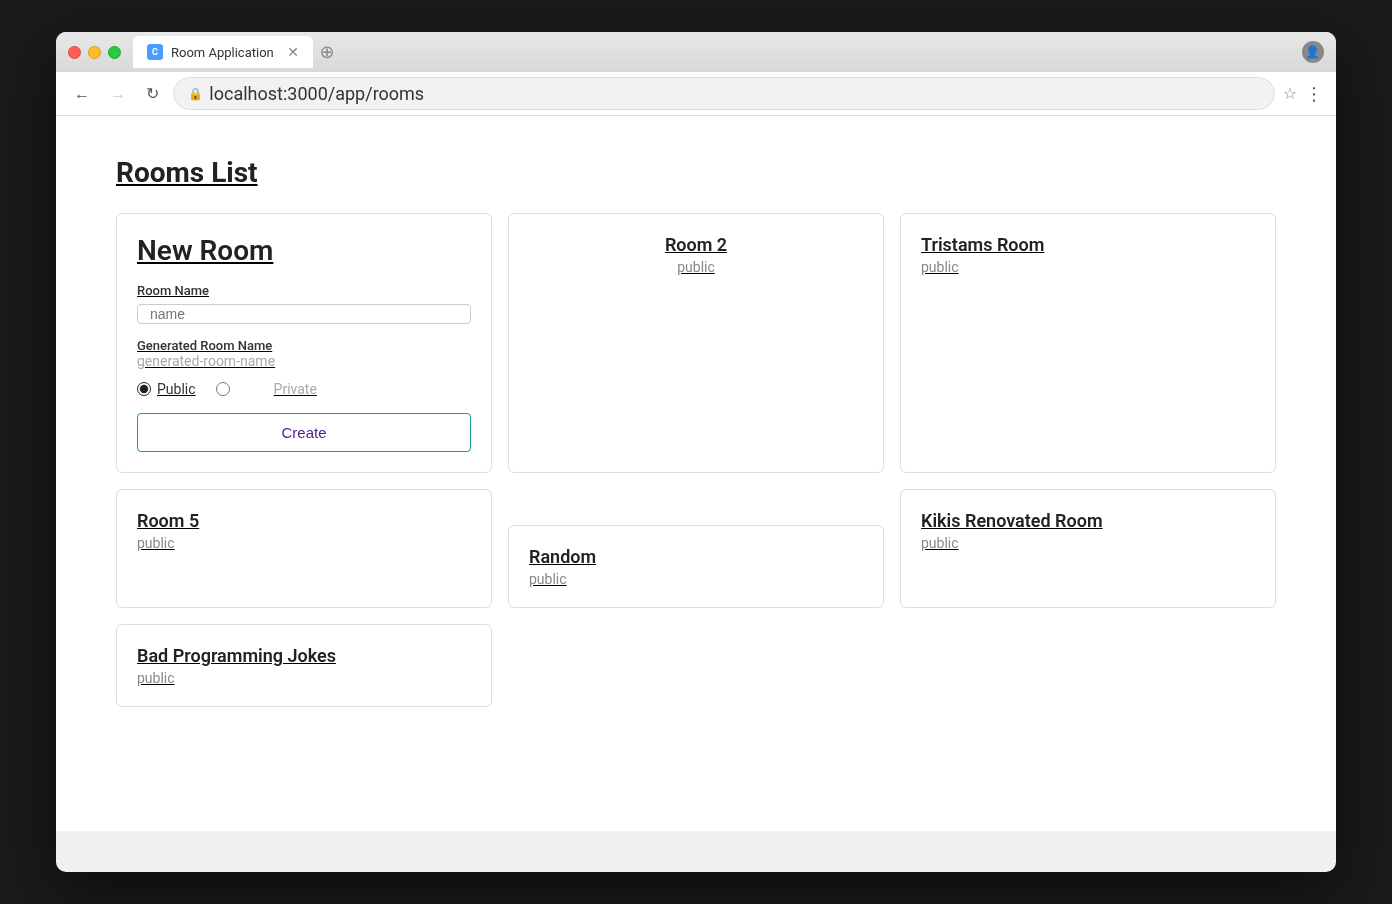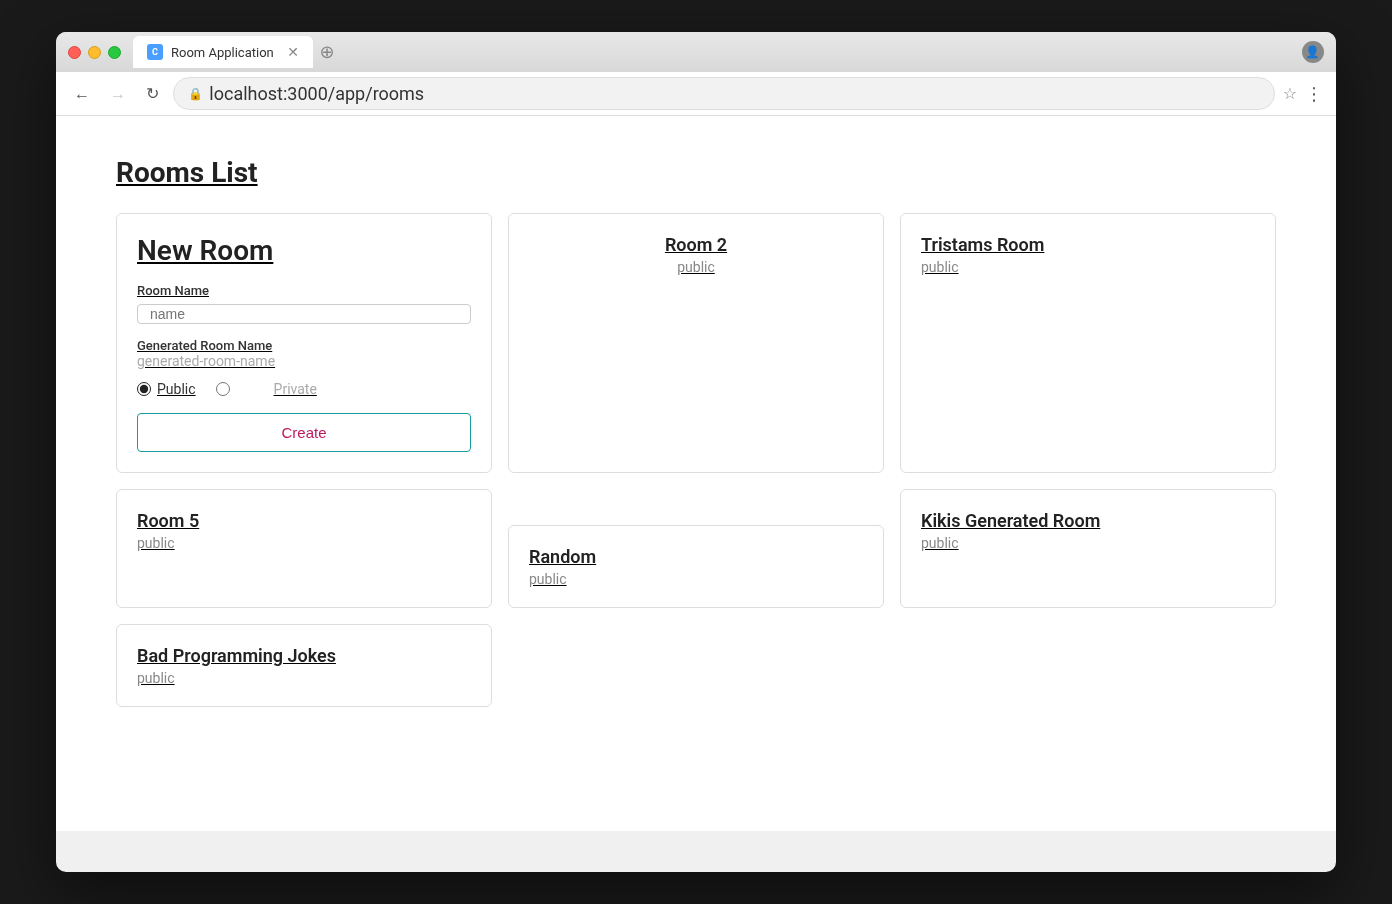--- a/index.html
+++ b/index.html
@@ -282,21 +282,21 @@
       accent-color: #222;
       width: 14px;
       height: 14px;
     }
     .create-btn {
       width: 100%;
       padding: 10px;
       background: white;
       border: 1px solid #1a9b9b;
       border-radius: 4px;
-      color: #be185d;
+      color: #4c1d95;
       font-size: 15px;
       cursor: pointer;
       transition: background 0.15s;
     }
 
     
     
     .row-1 { grid-column: 1 / 2; grid-row: 1; }
     .row-1-2 { grid-column: 2 / 3; grid-row: 1; text-align: center; }
     .row-1-3 { grid-column: 3 / 4; grid-row: 1; }
@@ -384,21 +384,21 @@
         <div class="room-card-name">Room 5</div>
         <div class="room-card-visibility">public</div>
       </div>
 
       <div class="room-card row-2-2">
         <div class="room-card-name">Random</div>
         <div class="room-card-visibility">public</div>
       </div>
 
       <div class="room-card row-2-3">
-        <div class="room-card-name">Kikis Generated Room</div>
+        <div class="room-card-name">Kikis Renovated Room</div>
         <div class="room-card-visibility">public</div>
       </div>
 
       <div class="room-card row-3-1">
         <div class="room-card-name">Bad Programming Jokes</div>
         <div class="room-card-visibility">public</div>
       </div>
 
     </div>
   </div>

